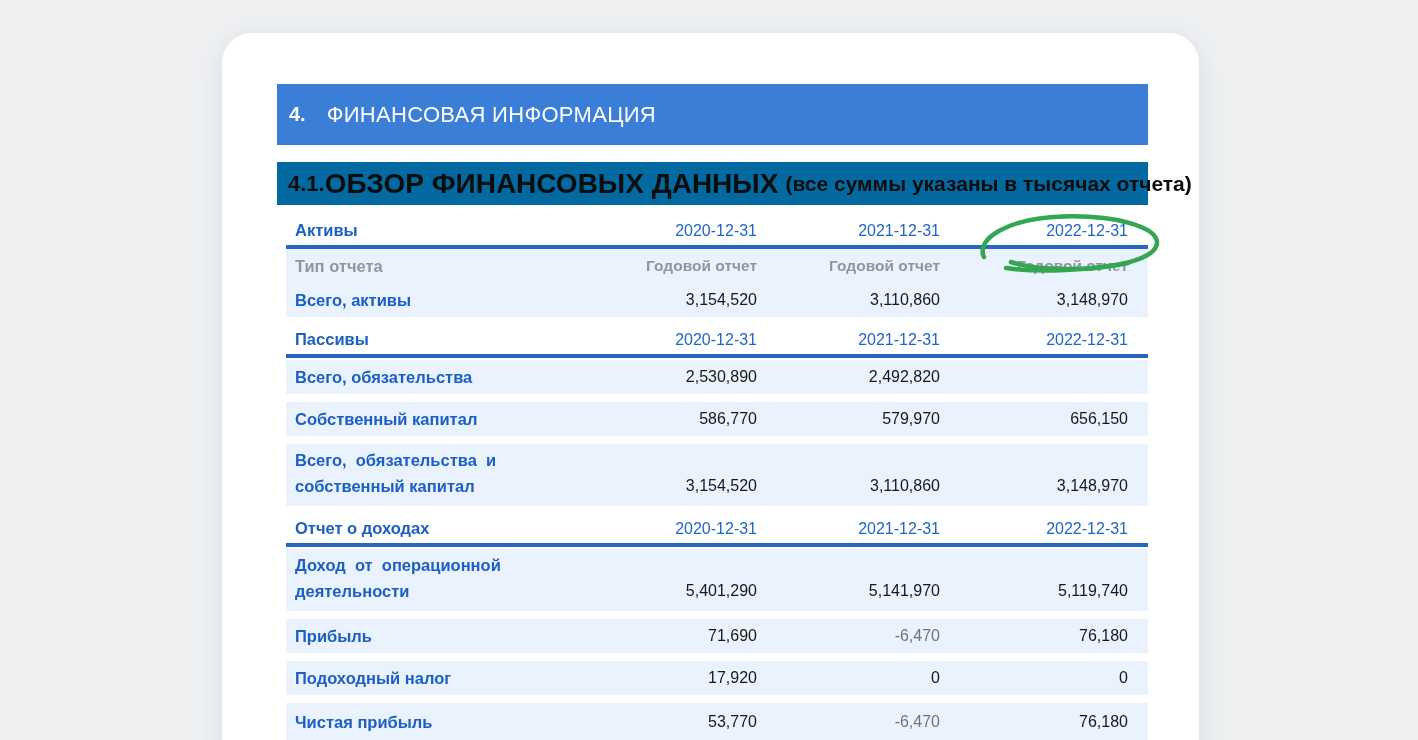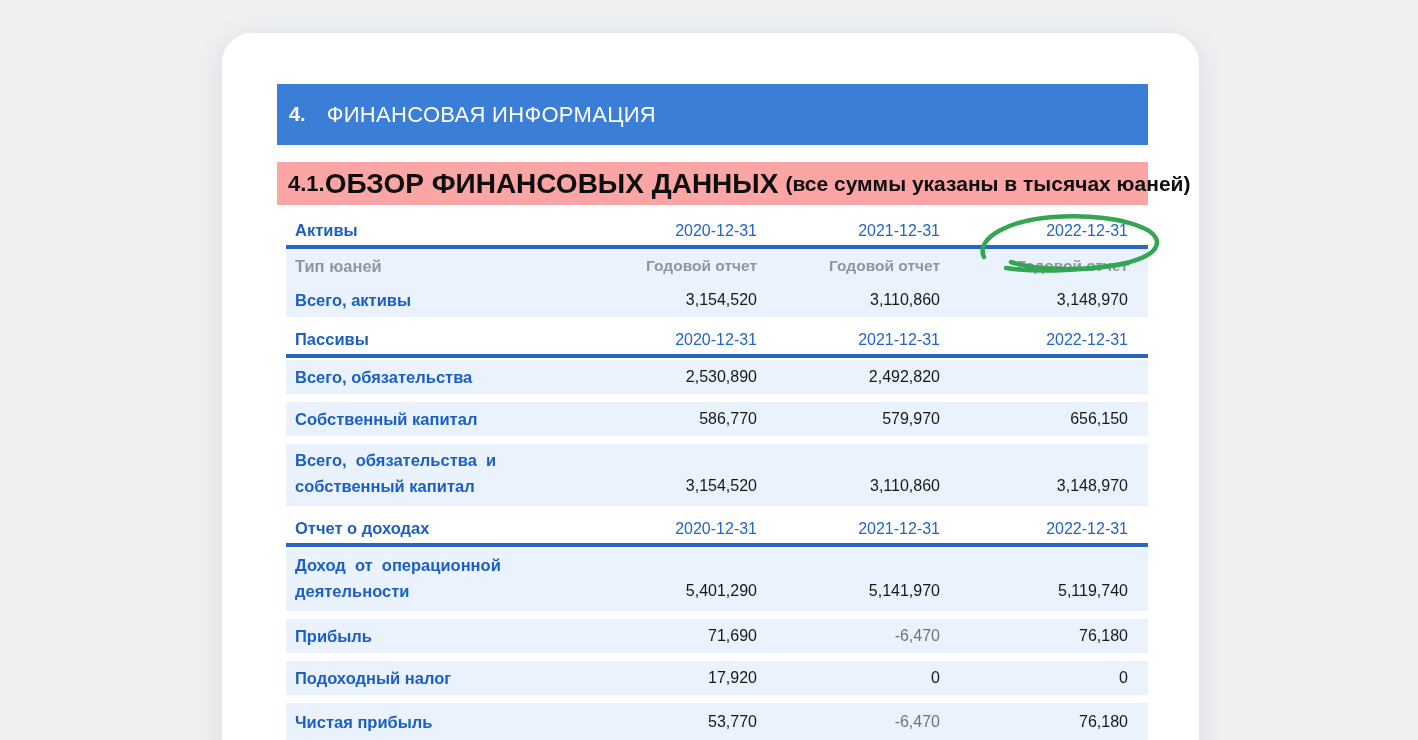--- a/index.html
+++ b/index.html
@@ -18,21 +18,21 @@
   
   .banner{
     height:61px;background:#3b7ed8;color:#ffffff;
     display:flex;align-items:center;
   }
   .banner-num{font-weight:bold;font-size:20px;margin-left:12px;margin-right:21px;}
   .banner-title{font-weight:normal;font-size:22px;letter-spacing:.3px;text-align:right;}
 
   
   .subheader{
-    margin-top:17px;height:43px;background:#fca5a5;color:#0d0d0d;
+    margin-top:17px;height:43px;background:#0369a1;color:#0d0d0d;
     display:flex;align-items:center;font-weight:bold;white-space:pre;
   }
   .sub-num{font-size:22px;margin-left:11px;}
   .sub-title{font-size:28px;}
   .sub-note{font-size:21px;margin-left:7px;}
 
   
   .fin-table{margin-left:9px;margin-top:4px;width:862px;}
   .section{margin-bottom:13px;}
   .section:last-child{margin-bottom:0;}
@@ -72,33 +72,33 @@
   <div class="content">
 
     <div class="banner">
       <span class="banner-num">4.</span>
       <span class="banner-title">ФИНАНСОВАЯ ИНФОРМАЦИЯ</span>
     </div>
 
     <div class="subheader">
       <span class="sub-num">4.1.</span>
       <span class="sub-title">ОБЗОР ФИНАНСОВЫХ ДАННЫХ</span>
-      <span class="sub-note">(все суммы указаны в тысячах юаней)</span>
+      <span class="sub-note">(все суммы указаны в тысячах отчета)</span>
     </div>
 
     <div class="fin-table">
         <div class="section">
           <div class="sec-header">
             <div class="sec-label">Активы</div>
             <div class="sec-date">2020-12-31</div>
             <div class="sec-date">2021-12-31</div>
             <div class="sec-date">2022-12-31</div>
           </div>
           <div class="row muted">
-            <div class="lbl">Тип юаней</div>
+            <div class="lbl">Тип отчета</div>
             <div class="val">Годовой отчет</div>
             <div class="val">Годовой отчет</div>
             <div class="val">Годовой отчет</div>
           </div>
           <div class="row">
             <div class="lbl">Всего, активы</div>
             <div class="val">3,154,520</div>
             <div class="val">3,110,860</div>
             <div class="val">3,148,970</div>
           </div>

